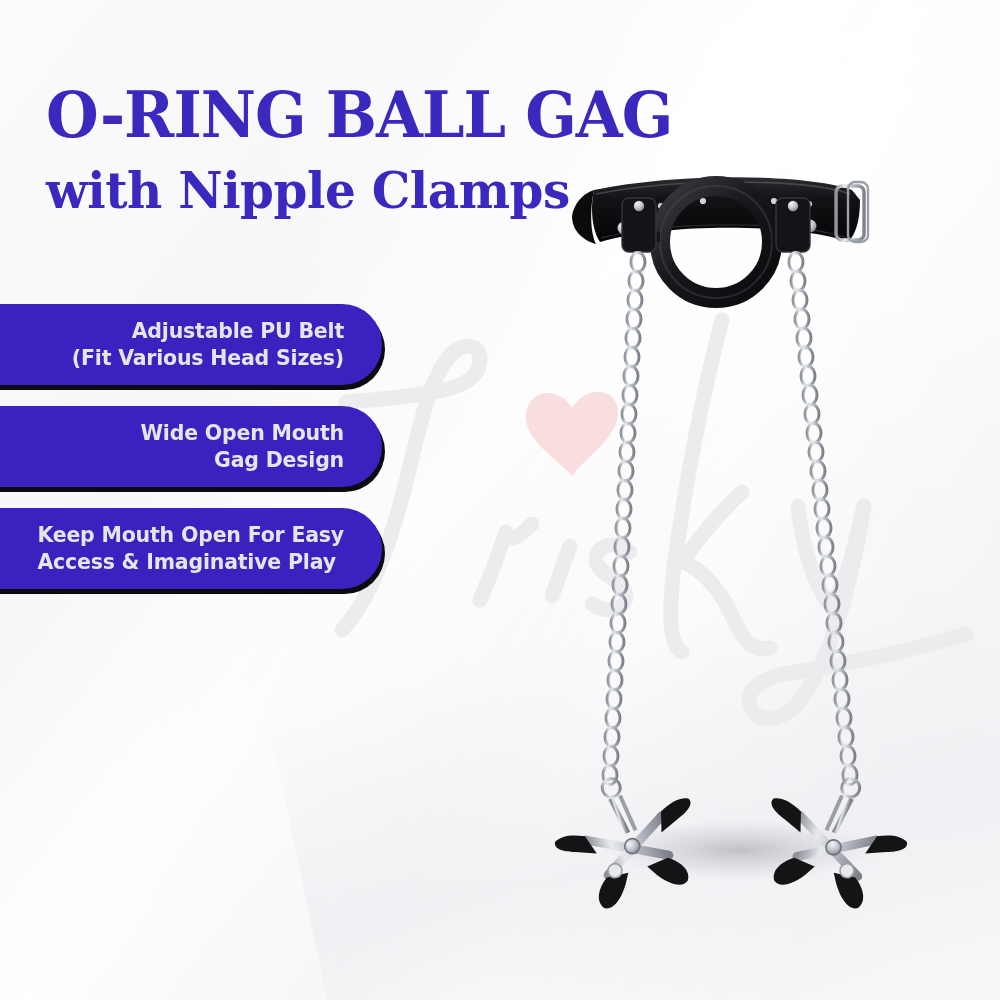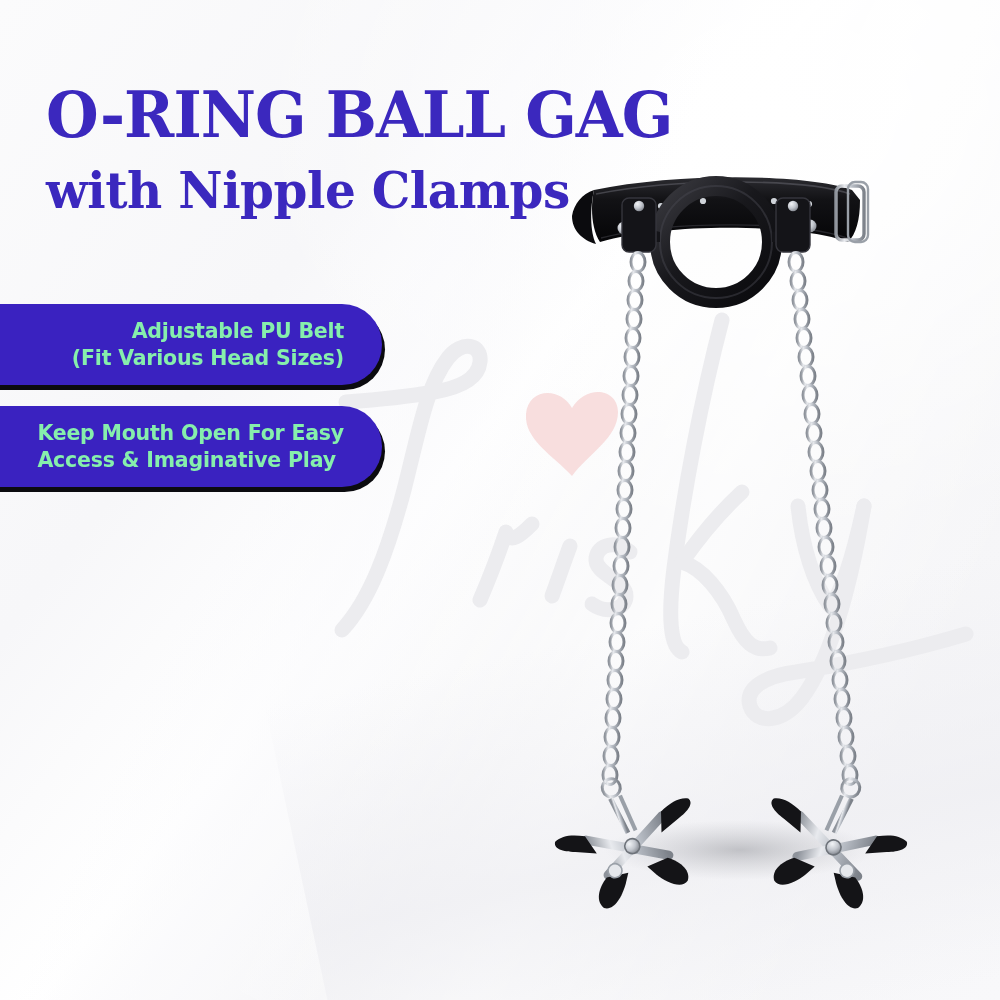--- a/index.html
+++ b/index.html
@@ -124,21 +124,21 @@
     height: 81px;
     background: #3a22c0;
     border-radius: 0 40px 40px 0;
     display: flex;
     align-items: center;
     justify-content: flex-end;
     box-sizing: border-box;
     padding-right: 38px;
   }
   .pill-text {
-    color: #86efac;
+    color: #e5e5e5;
     font-family: "DejaVu Sans", "Liberation Sans", sans-serif;
     font-weight: bold;
     font-size: 20.5px;
     line-height: 1.28;
     letter-spacing: -0.2px;
     text-align: right;
     white-space: pre-line;
   }
   .pill.center .pill-text { text-align: left; }
 
@@ -192,20 +192,27 @@
   <div class="features">
 
     <div class="pill-wrap">
       <div class="pill-shadow"></div>
       <div class="pill">
         <div class="pill-text">Adjustable PU Belt
 (Fit Various Head Sizes)</div>
       </div>
     </div>
 
+    <div class="pill-wrap">
+      <div class="pill-shadow"></div>
+      <div class="pill">
+        <div class="pill-text">Wide Open Mouth
+Gag Design</div>
+      </div>
+    </div>
 
     <div class="pill-wrap">
       <div class="pill-shadow"></div>
       <div class="pill center">
         <div class="pill-text">Keep Mouth Open For Easy
 Access &amp; Imaginative Play</div>
       </div>
     </div>
 
 

